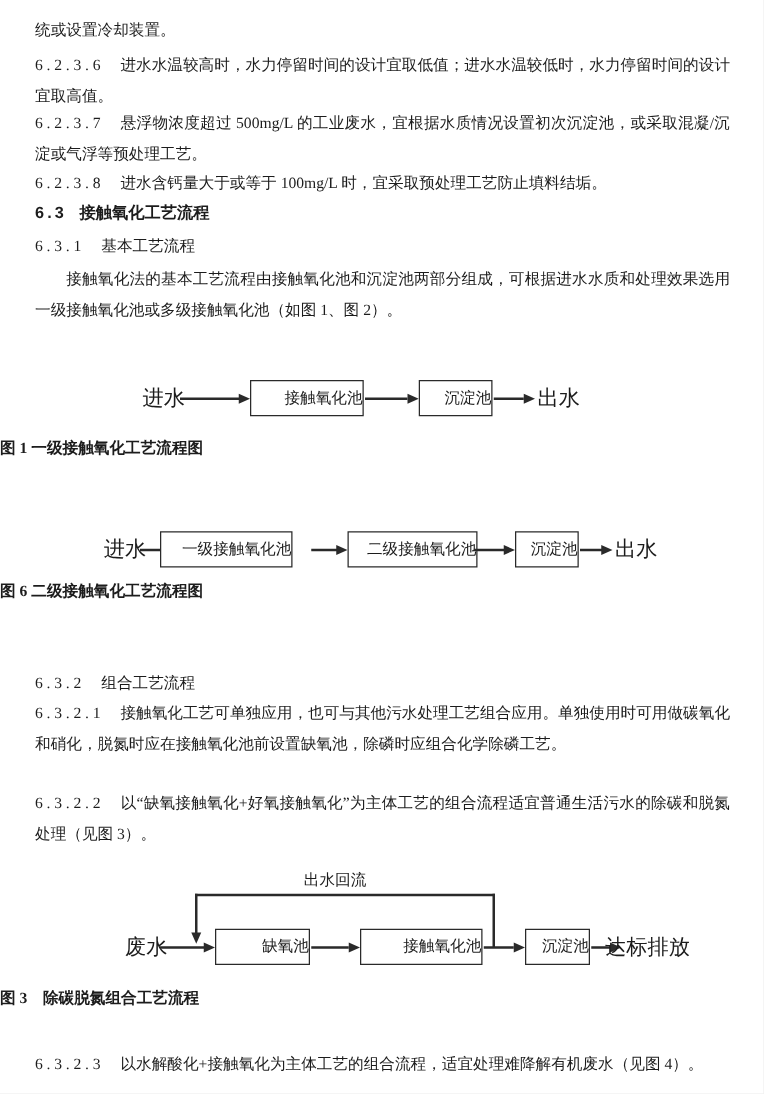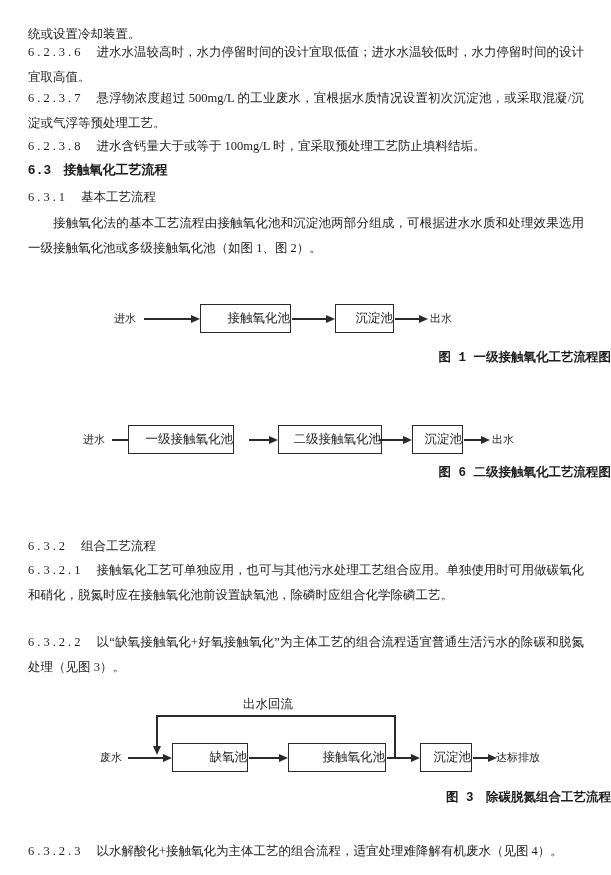--- a/index.html
+++ b/index.html
@@ -30,51 +30,51 @@
   .h-bold .num{letter-spacing:2.5px;margin-right:10px;}
   .indent{ text-indent:2em; }
   .figure{ position:absolute;left:0;width:611px; }
   .fbox{
     position:absolute;height:29px;box-sizing:border-box;
     border:1.5px solid #2a2a2a;background:#fff;
     text-align:right;line-height:26px;font-size:12.5px;
   }
   .flabel{
     position:absolute;height:29px;line-height:29px;
-    font-size:11px;white-space:nowrap;
+    font-size:17px;white-space:nowrap;
   }
   .hline{ position:absolute;height:2px;background:#2a2a2a; }
   .vline{ position:absolute;width:2px;background:#2a2a2a; }
   .ahead-r{
     position:absolute;width:0;height:0;
     border-top:4px solid transparent;border-bottom:4px solid transparent;
     border-left:9px solid #2a2a2a;
   }
   .ahead-d{
     position:absolute;width:0;height:0;
     border-left:4px solid transparent;border-right:4px solid transparent;
     border-top:9px solid #2a2a2a;
   }
   .fig-caption{
     position:absolute;left:0;width:100%;
-    text-align:right;
-    font-family:Liberation Mono, monospace;
+    text-align:left;
+    font-family:Liberation Serif, serif;
     font-weight:bold;font-size:12.5px;line-height:20px;
     white-space:pre;
   }
   .recycle-label{
     position:absolute;font-size:12.5px;line-height:20px;white-space:nowrap;
   }
 </style>
 </head>
 <body>
 
 <div class="page">
 
-  <p class="para" style="top:22px"><span>统或设置冷却装置。</span></p>
+  <p class="para" style="top:12px"><span>统或设置冷却装置。</span></p>
 
   <p class="para" style="top:40px"><span class="num">6.2.3.6</span><span>进水水温较高时，水力停留时间的设计宜取低值；进水水温较低时，水力停留时间的设计宜取高值。</span></p>
 
   <p class="para" style="top:86px"><span class="num">6.2.3.7</span><span>悬浮物浓度超过 500mg/L 的工业废水，宜根据水质情况设置初次沉淀池，或采取混凝/沉淀或气浮等预处理工艺。</span></p>
 
   <p class="para" style="top:134px"><span class="num">6.2.3.8</span><span>进水含钙量大于或等于 100mg/L 时，宜采取预处理工艺防止填料结垢。</span></p>
 
   <p class="para h-bold" style="top:158px"><span class="num">6.3</span><span>接触氧化工艺流程</span></p>
 
   <p class="para" style="top:185px"><span class="num">6.3.1</span><span>基本工艺流程</span></p>
@@ -131,19 +131,19 @@
     <div class="ahead-r" style="left:163px;top:63.5px"></div>
     <div class="fbox" style="left:172px;top:53px;width:76px">缺氧池</div>
     <div class="hline" style="left:249px;top:66.5px;width:30px"></div>
     <div class="ahead-r" style="left:279px;top:63.5px"></div>
     <div class="fbox" style="left:288px;top:53px;width:98px">接触氧化池</div>
     <div class="hline" style="left:387px;top:66.5px;width:24px"></div>
     <div class="ahead-r" style="left:411px;top:63.5px"></div>
     <div class="fbox" style="left:420px;top:53px;width:52px">沉淀池</div>
     <div class="hline" style="left:473px;top:66.5px;width:16px"></div>
     <div class="ahead-r" style="left:488px;top:63.5px"></div>
-    <span class="flabel" style="left:496px;top:53px">达标排放</span>
+    <span class="flabel" style="left:484px;top:53px">达标排放</span>
     <div class="fig-caption" style="top:98px">图 3　除碳脱氮组合工艺流程</div>
   </div>
 
   <p class="para" style="top:839px"><span class="num">6.3.2.3</span><span>以水解酸化+接触氧化为主体工艺的组合流程，适宜处理难降解有机废水（见图 4）。</span></p>
 
 </div>
 
 </body></html>

